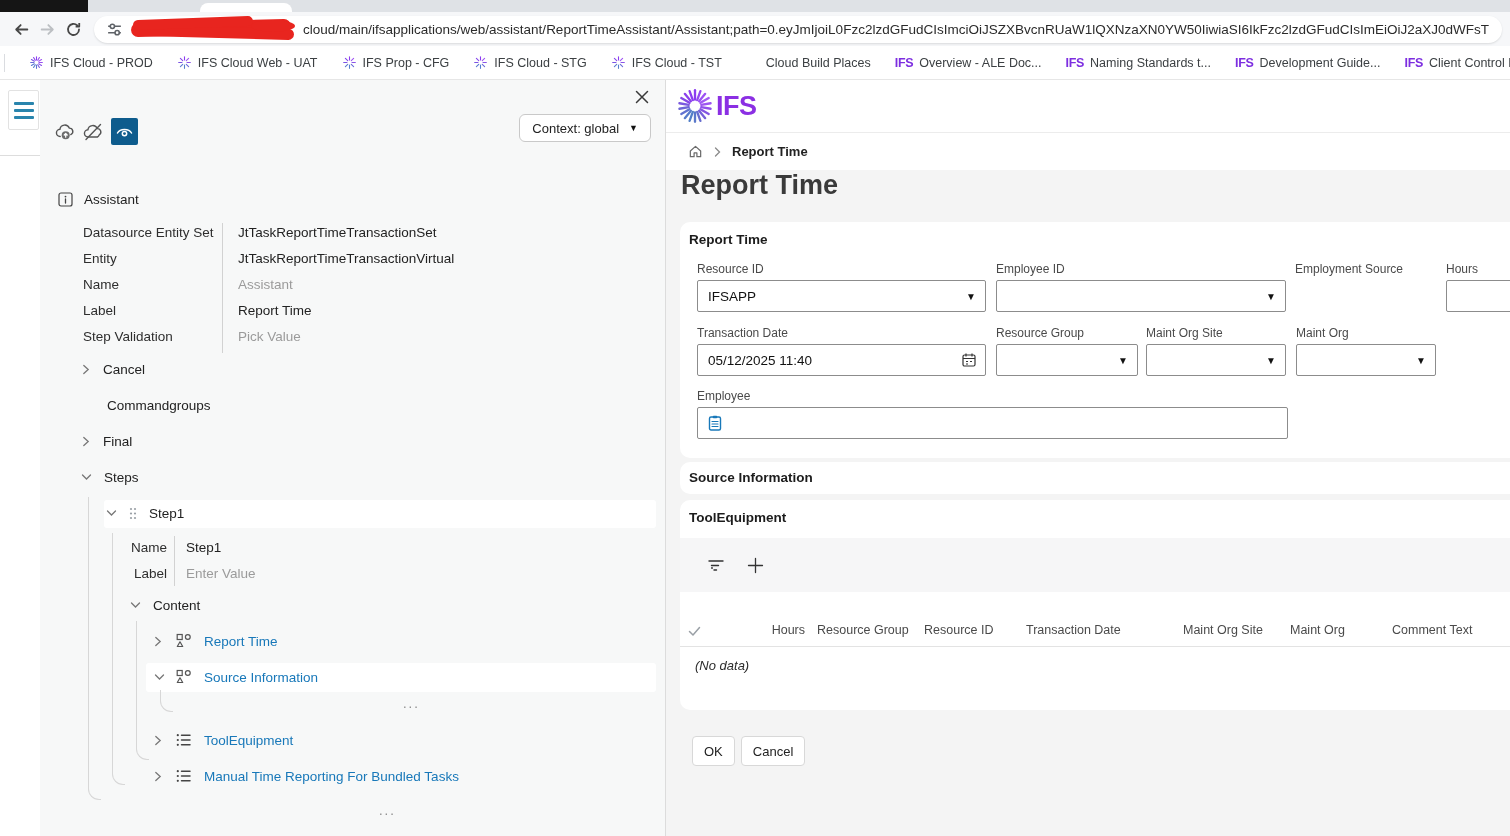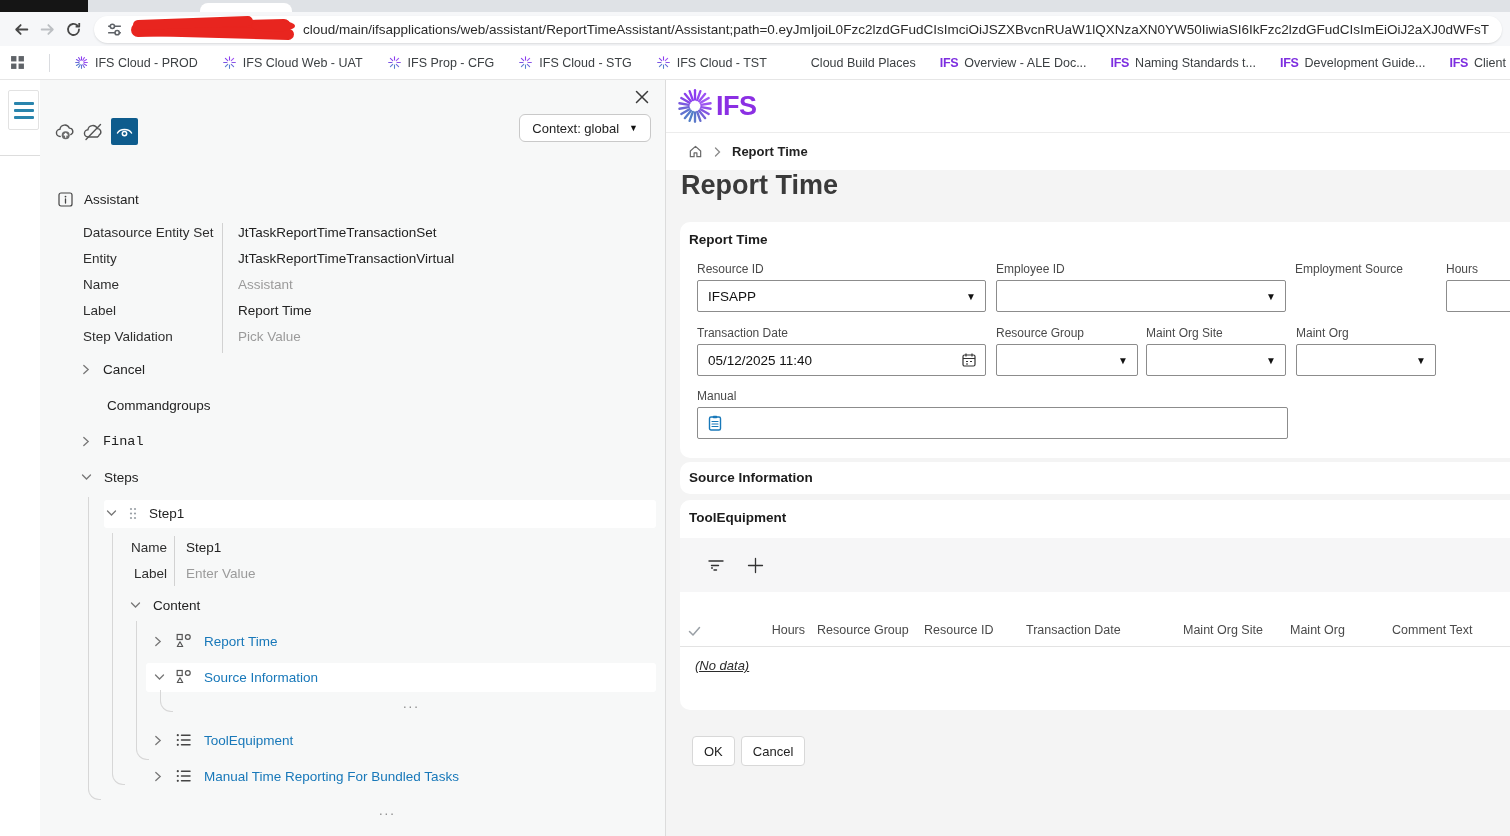--- a/index.html
+++ b/index.html
@@ -14,21 +14,21 @@
   .toolbar { position:relative; height:34px; background:#f6f7f9; display:flex; align-items:center; padding:0 8px; }
   .navbtn { width:26px; height:26px; display:flex; align-items:center; justify-content:center; flex:0 0 auto; }
   .omnibox { flex:1; height:27px; background:#fff; border-radius:14px; margin-left:8px; display:flex; align-items:center; padding:0 12px; box-shadow:0 1px 2px rgba(60,64,67,.15); overflow:hidden; white-space:nowrap; }
   .scribble { position:relative; width:170px; height:24px; flex:0 0 auto; margin-left:8px; }
   .scribble i { position:absolute; background:#e8251f; border-radius:10px; }
   .scribble i:nth-child(1){ left:0; top:4px; width:160px; height:14px; transform:rotate(-1.5deg); }
   .scribble i:nth-child(2){ left:8px; top:10px; width:155px; height:11px; transform:rotate(1.5deg); }
   .scribble i:nth-child(3){ left:2px; top:1px; width:120px; height:10px; transform:rotate(-2deg); }
   .scribble i:nth-child(4){ left:120px; top:3px; width:44px; height:12px; border-radius:50%; }
   .url-text { font-size:13.5px; color:#2b2b2b; margin-left:2px; overflow:hidden; }
-  .bookmarks { height:34px; background:#fff; border-bottom:1px solid #e6e6e6; display:flex; align-items:center; gap:24px; padding:0 10px; overflow:hidden; white-space:nowrap; }
+  .bookmarks { height:34px; background:#fff; border-bottom:1px solid #e6e6e6; display:flex; align-items:center; gap:24px; padding:0 10px; overflow:hidden; white-space:nowrap;justify-content:center; }
   .bm { display:flex; align-items:center; gap:6px; font-size:12.5px; color:#3c4043; flex:0 0 auto; }
   .bm-sep { width:1px; height:18px; background:#dadce0; flex:0 0 auto; }
   .fav-ifs-text { color:#7d2ee0; font-weight:700; font-size:12.5px; letter-spacing:-0.3px; }
   .colorgrid { width:14px; height:14px; display:grid; grid-template-columns:1fr 1fr; grid-template-rows:1fr 1fr; gap:1px; }
   .colorgrid i:nth-child(1){background:#f35325;} .colorgrid i:nth-child(2){background:#81bc06;}
   .colorgrid i:nth-child(3){background:#05a6f0;} .colorgrid i:nth-child(4){background:#ffba08;}
 
   
   .app { display:flex; height:756px; }
   .leftrail { position:relative; width:40px; background:#fff; flex:0 0 auto; }
@@ -66,21 +66,21 @@
   .card { position:absolute; left:14px; width:1600px; background:#fff; border-radius:10px; }
   .card-hdr { position:absolute; left:9px; top:10px; font-size:13.5px; font-weight:700; color:#1c1c1c; }
   .f-label { position:absolute; font-size:12px; color:#4a4a4a; }
   .f-input { position:absolute; height:32px; background:#fff; border:1px solid #8c8c8c; border-radius:2px; display:flex; align-items:center; padding:0 10px; font-size:13.5px; color:#111; }
   .f-input .dd { position:absolute; right:9px; font-size:10px; color:#111; }
   .f-input .cal { position:absolute; right:8px; }
   .te-toolbar { position:absolute; left:0; top:38px; width:100%; height:54px; background:#f6f6f7; display:flex; align-items:center; gap:22px; padding-left:27px; }
   .te-head { position:absolute; left:0; top:92px; width:100%; height:55px; border-bottom:1px solid #e3e3e3; }
   .te-grid { display:grid; grid-template-columns:40px 65px 95px 90px 145px 95px 90px 130px; column-gap:12px; align-items:end; height:100%; padding:0 0 9px 8px; font-size:12.5px; color:#4a4a4a; }
   .te-grid .right { text-align:right; }
-  .nodata { position:absolute; left:15px; top:158px; font-style:italic; font-size:13px; color:#2b2b2b;text-decoration:underline; }
+  .nodata { position:absolute; left:15px; top:158px; font-style:italic; font-size:13px; color:#2b2b2b; }
   .actions { position:absolute; left:26px; top:566px; display:flex; gap:6px; }
   .btn { height:30px; background:#fff; border:1px solid #d8d8d8; border-radius:4px; font-size:13px; color:#222; padding:0 11px; display:flex; align-items:center; font-family:"Liberation Sans",sans-serif; }
 </style>
 </head>
 <body>
 
 <div class="screen">
 
   <div class="tabstrip">
     <div class="redact-bar"></div>
@@ -342,21 +342,21 @@
         <span class="icon" style="margin-right:13px;">
             <svg width="8" height="11" viewBox="0 0 8 11">
               <path d="M1.8 1.5 6.2 5.5 1.8 9.5" fill="none" stroke="#777" stroke-width="1.3" stroke-linecap="round"></path>
             </svg>
           </span>
         <span>Cancel</span>
       </div>
       <div class="trow" style="left:67px; top:312px;">
         <span>Commandgroups</span>
       </div>
-      <div class="trow" style="left:42px; top:348px;font-family:Liberation Mono, monospace;">
+      <div class="trow" style="left:42px; top:348px;">
         <span class="icon" style="margin-right:13px;">
             <svg width="8" height="11" viewBox="0 0 8 11">
               <path d="M1.8 1.5 6.2 5.5 1.8 9.5" fill="none" stroke="#777" stroke-width="1.3" stroke-linecap="round"></path>
             </svg>
           </span>
         <span>Final</span>
       </div>
       <div class="trow" style="left:41px; top:384px;">
         <span class="icon" style="margin-right:12px;">
             <svg width="11" height="8" viewBox="0 0 11 8">
@@ -580,21 +580,21 @@
             <span></span>
             <span class="dd">▼</span>
           </div>
 
           <div class="f-label" style="left:616px; top:104px;">Maint Org</div>
           <div class="f-input" style="left:616px; top:122px; width:140px;">
             <span></span>
             <span class="dd">▼</span>
           </div>
 
-          <div class="f-label" style="left:17px; top:167px;">Manual</div>
+          <div class="f-label" style="left:17px; top:167px;">Employee</div>
           <div class="f-input" style="left:17px; top:185px; width:591px;">
             <span class="icon" style="margin-right:8px;">
               <svg width="14" height="16" viewBox="0 0 14 16">
                   <rect x="1.5" y="2" width="11" height="13" rx="1.5" fill="none" stroke="#1878b9" stroke-width="1.4"></rect>
                   <rect x="4.8" y="0.8" width="4.4" height="2.4" rx="0.8" fill="#1878b9"></rect>
                   <path d="M4 6.5h6M4 9h6M4 11.5h6" stroke="#1878b9" stroke-width="1.2" stroke-linecap="round"></path>
                 </svg>
             </span>
             <span></span>
           </div>

